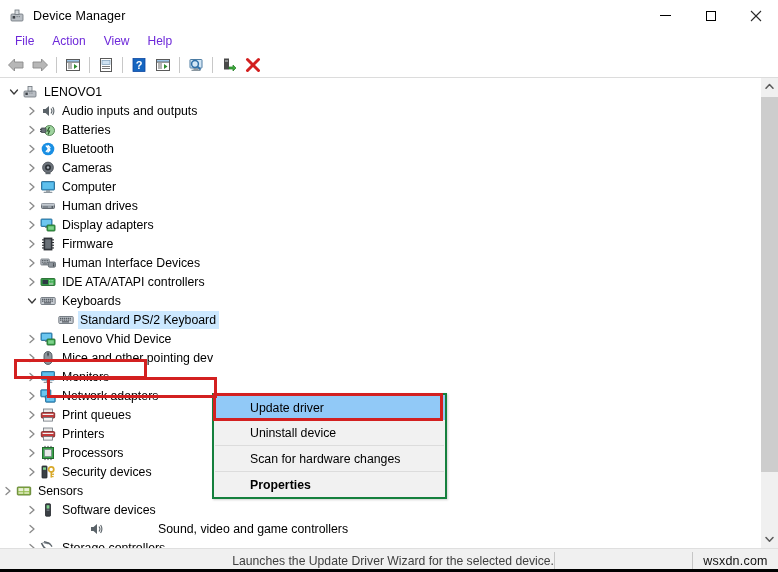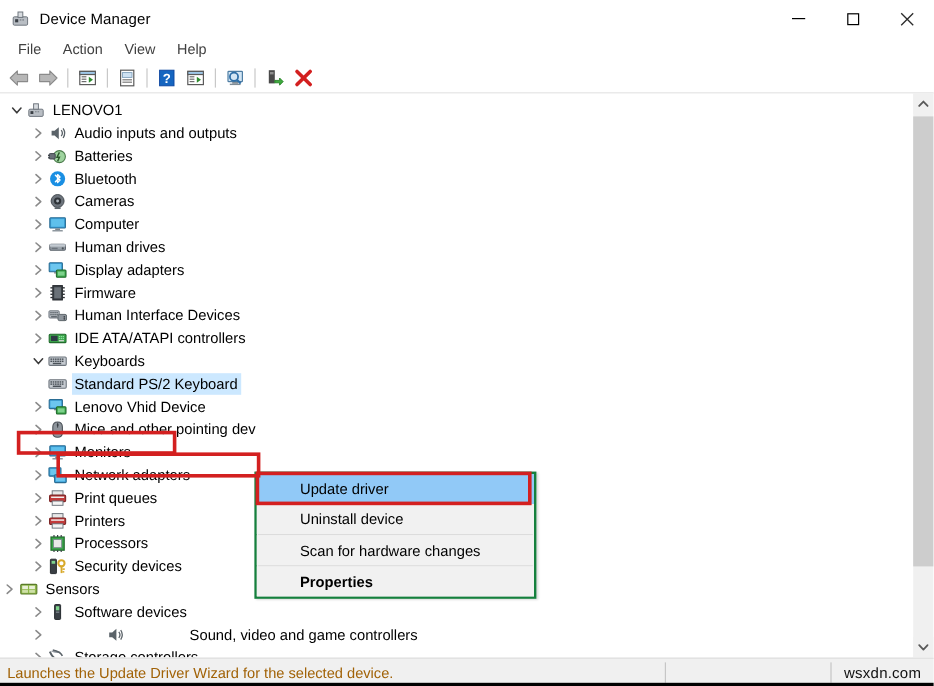--- a/index.html
+++ b/index.html
@@ -79,21 +79,21 @@
   #menubar {
     height: 21px;
     display: flex;
     align-items: center;
     padding-left: 6px;
     flex: 0 0 auto;
     background: #ffffff;
   }
   #menubar .mi {
     font-size: 12px;
-    color: #404040;
+    color: #6d28d9;
     padding: 2px 9px 3px 9px;
     white-space: nowrap;
     line-height: 14px;
   }
 
   
   #toolbar {
     height: 25px;
     display: flex;
     align-items: center;
@@ -189,24 +189,24 @@
     height: 23px;
     flex: 0 0 auto;
     background: #f0f0f0;
     border-top: 1px solid #dfdfdf;
     display: flex;
     align-items: center;
     position: relative;
   }
   #statusbar .st-text {
     font-size: 12.2px;
-    color: #a16207;
-    padding-left: 6px;
+    color: #404040;
     flex: 1 1 auto;
     white-space: nowrap;
+    text-align: right;
   }
   #statusbar .st-sep {
     width: 1px; height: 17px; background: #c6c6c6;
   }
   #statusbar .st-pane2 { width: 137px; }
   #statusbar .st-pane3 {
     width: 85px;
     display: flex; align-items: center; justify-content: center;
     font-size: 12.5px;
     color: #111;
@@ -603,21 +603,21 @@
                   <rect x="5.8" y="7.5" width="1.4" height="1.2"></rect>
                   <rect x="7.7" y="7.5" width="1.4" height="1.2"></rect>
                   <rect x="9.6" y="7.5" width="1.4" height="1.2"></rect>
                   <rect x="11.5" y="7.5" width="1.4" height="1.2"></rect>
                   <rect x="4" y="9.3" width="7" height="1.2"></rect>
                 </g>
               </svg>
             </div>
             <div class="tlabel">Keyboards</div>
           </div>
-          <div class="trow selected" style="padding-left: 24px;">
+          <div class="trow selected" style="padding-left: 42px;">
             <div class="twist"></div>
             <div class="ticon">
               <svg width="16" height="16" viewBox="0 0 16 16">
                 <rect x="0.8" y="4.5" width="14.4" height="7" rx="0.9" fill="#c5cad0" stroke="#6d747c" stroke-width="0.9"></rect>
                 <g fill="#4a5158">
                   <rect x="2" y="5.7" width="1.4" height="1.2"></rect>
                   <rect x="3.9" y="5.7" width="1.4" height="1.2"></rect>
                   <rect x="5.8" y="5.7" width="1.4" height="1.2"></rect>
                   <rect x="7.7" y="5.7" width="1.4" height="1.2"></rect>
                   <rect x="9.6" y="5.7" width="1.4" height="1.2"></rect>

